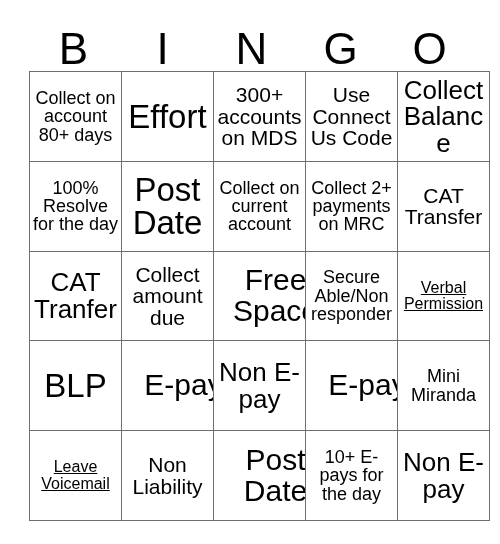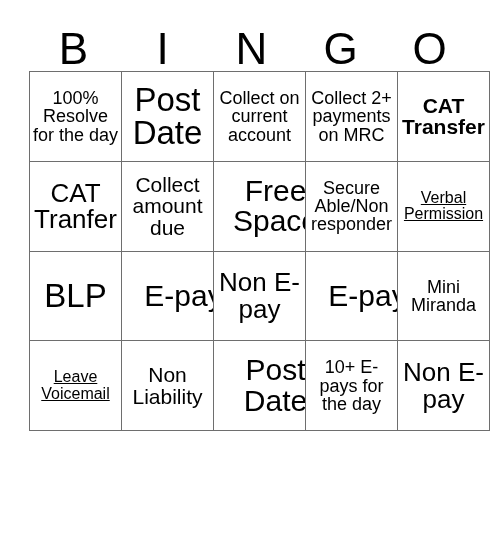--- a/index.html
+++ b/index.html
@@ -86,32 +86,49 @@
     <div class="header-cell">I</div>
     <div class="header-cell">N</div>
     <div class="header-cell">G</div>
     <div class="header-cell">O</div>
   </div>
 
   <table id="grid">
     <tbody>
       <tr>
         <td style="border-color: rgb(110, 110, 110);">
+            <span class="cell-text fs-s">Collect on account 80+ days</span>
+          </td>
+        <td style="border-color: rgb(110, 110, 110);">
+            <span class="cell-text fs-xxl">Effort</span>
+          </td>
+        <td style="border-color: rgb(110, 110, 110);">
+            <span class="cell-text fs-m">300+ accounts on MDS</span>
+          </td>
+        <td style="border-color: rgb(110, 110, 110);">
+            <span class="cell-text fs-m">Use Connect Us Code</span>
+          </td>
+        <td style="border-color: rgb(110, 110, 110);">
+            <span class="cell-text fs-l">Collect Balance</span>
+          </td>
+      </tr>
+      <tr>
+        <td style="border-color: rgb(110, 110, 110);">
             <span class="cell-text fs-s">100% Resolve for the day</span>
           </td>
         <td style="border-color: rgb(110, 110, 110);">
             <span class="cell-text fs-xxl">Post Date</span>
           </td>
         <td style="border-color: rgb(110, 110, 110);">
             <span class="cell-text fs-s">Collect on current account</span>
           </td>
         <td style="border-color: rgb(110, 110, 110); margin-left: 40px;">
             <span class="cell-text fs-s">Collect 2+ payments on MRC</span>
           </td>
-        <td style="border-color: rgb(110, 110, 110); font-weight: bold;">
+        <td style="border-color: rgb(110, 110, 110);">
             <span class="cell-text fs-m">CAT Transfer</span>
           </td>
       </tr>
       <tr>
         <td style="border-color: rgb(110, 110, 110);">
             <span class="cell-text fs-l">CAT Tranfer</span>
           </td>
         <td style="border-color: rgb(110, 110, 110);">
             <span class="cell-text fs-m">Collect amount due</span>
           </td>

